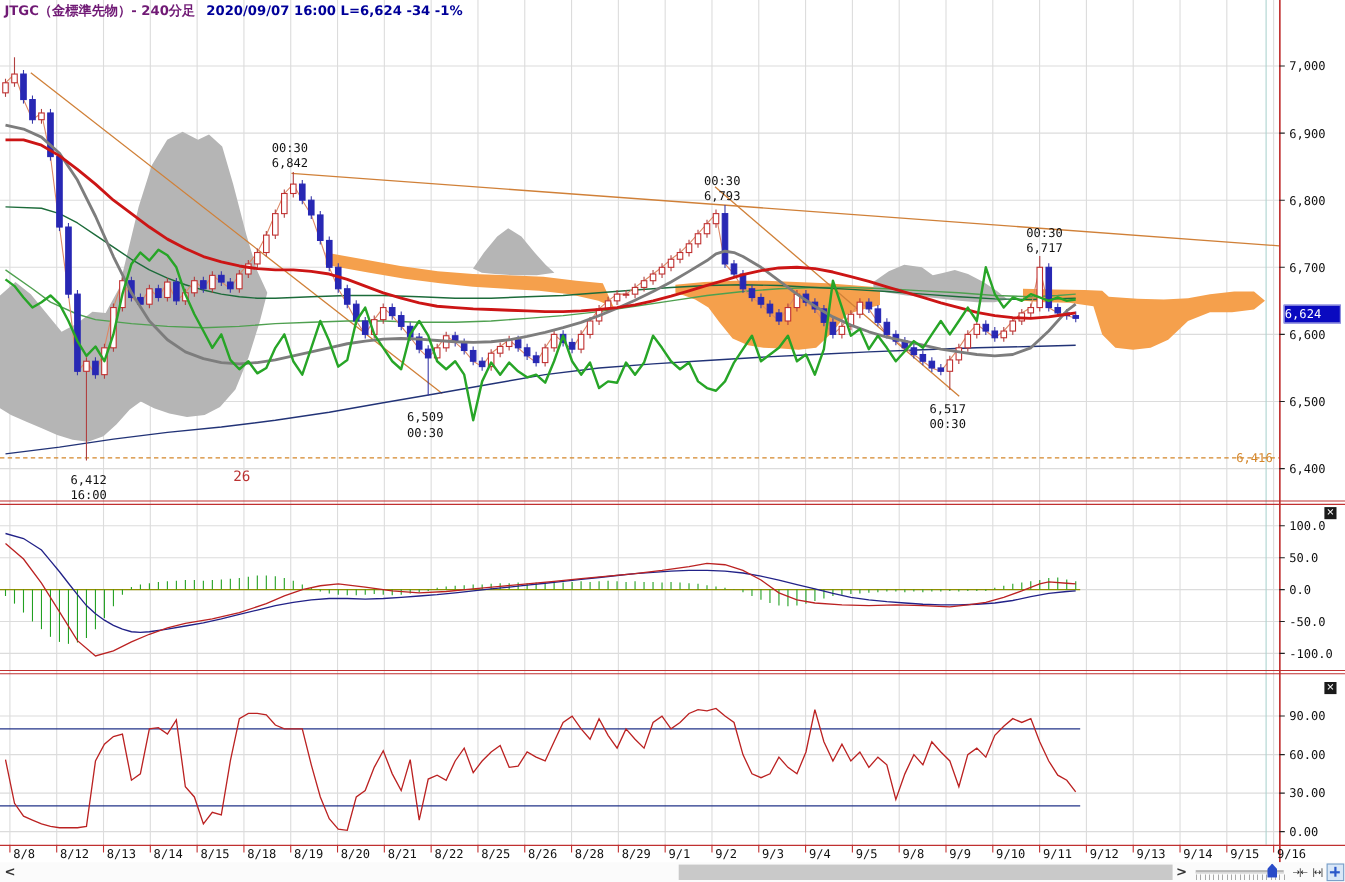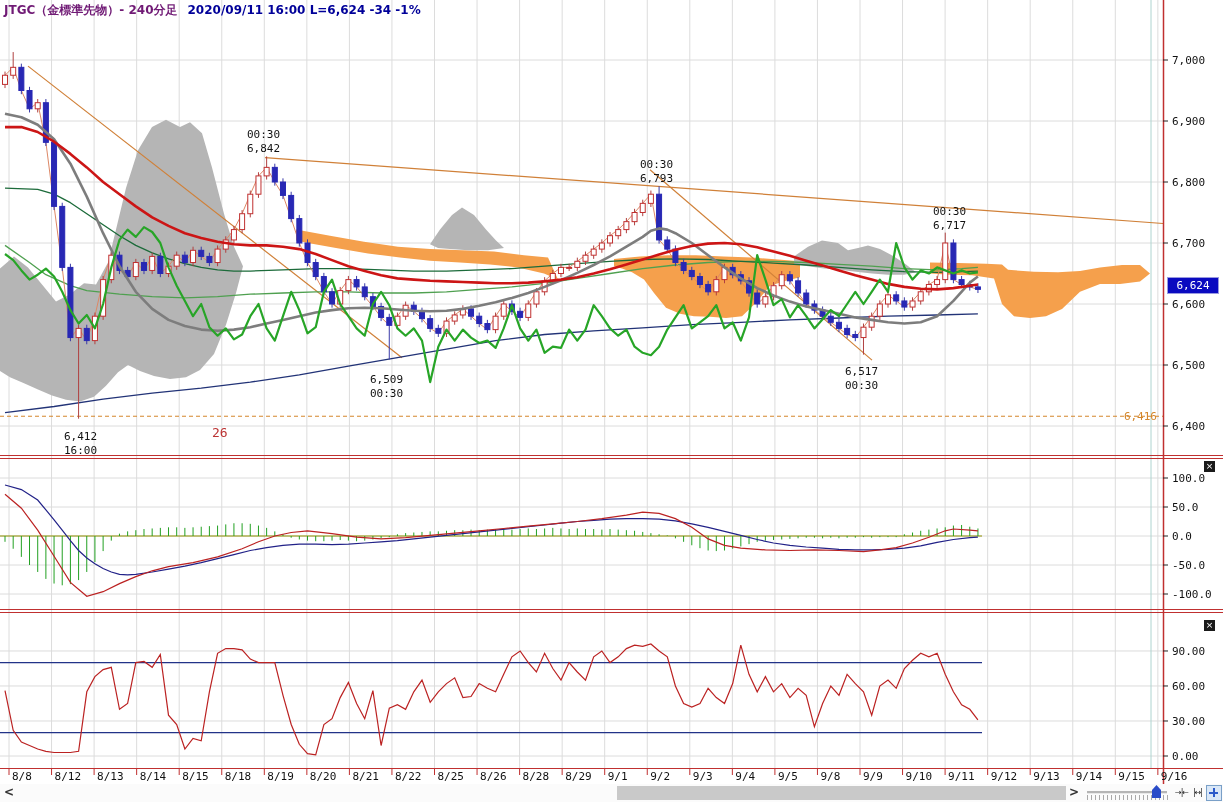--- a/index.html
+++ b/index.html
@@ -4,21 +4,21 @@
 <style>
   html,body{margin:0;padding:0;background:#fff;}
   .stage{position:relative;width:1223px;height:802px;background:#fff;overflow:hidden;
          font-family:"DejaVu Sans Mono",monospace;}
   svg{position:absolute;left:0;top:0;}
   #titlebar{position:absolute;left:4px;top:2px;font-family:"DejaVu Sans",sans-serif;
             font-size:12px;font-weight:bold;white-space:nowrap;}
   #titlebar .sym{color:#701a75;}
   #titlebar .quote{color:#000099;margin-left:10px;}
   #pricebox{position:absolute;left:1167px;top:277px;width:50px;height:15px;background:#0a0ac0;
-            color:#fff;font-size:11px;line-height:15px;text-align:center;border:1px solid #9a9ae0;}
+            color:#fff;font-size:11px;line-height:15px;border:1px solid #9a9ae0;}
   .closebtn{position:absolute;width:11px;height:11px;background:#1a1a1a;color:#fff;font-size:9px;
             line-height:10px;text-align:center;cursor:pointer;font-family:"DejaVu Sans",sans-serif;}
   #close1{left:1204px;top:461px;} #close2{left:1204px;top:620px;}
   #scrollstrip{position:absolute;left:0;top:784px;width:1223px;height:18px;background:#fbfbfb;}
   #hthumb{position:absolute;left:617px;top:2px;width:449px;height:14px;background:#c9c9c9;}
   .arrow{position:absolute;top:1px;font-size:12px;font-weight:bold;color:#333;cursor:pointer;
          font-family:"DejaVu Sans",sans-serif;}
   #arrL{left:4px;} #arrR{left:1069px;}
   #slider{position:absolute;left:1087px;top:7px;width:80px;height:2px;background:#b5b5b5;border-bottom:1px solid #e8e8e8;}
   #sliderticks{position:absolute;left:1087px;top:11px;width:82px;height:5px;
@@ -596,21 +596,21 @@
         <line x1="1072.75" y1="768" x2="1072.75" y2="775" stroke="#c03030"></line>
         <text x="1075.75" y="780" fill="#111" font-size="11" font-family="DejaVu Sans Mono,monospace">9/14</text>
         <line x1="1115.3" y1="768" x2="1115.3" y2="775" stroke="#c03030"></line>
         <text x="1118.3" y="780" fill="#111" font-size="11" font-family="DejaVu Sans Mono,monospace">9/15</text>
         <line x1="1157.85" y1="768" x2="1157.85" y2="775" stroke="#c03030"></line>
         <text x="1160.85" y="780" fill="#111" font-size="11" font-family="DejaVu Sans Mono,monospace">9/16</text>
       </g>
     </svg>
 
   <div id="titlebar">
-    <span class="sym">JTGC（金標準先物）- 240分足</span><span class="quote">2020/09/11 16:00  L=6,624 -34  -1%</span>
+    <span class="sym">JTGC（金標準先物）- 240分足</span><span class="quote">2020/09/07 16:00  L=6,624 -34  -1%</span>
   </div>
 
   <div id="pricebox">6,624</div>
 
   <div id="close1" class="closebtn">×</div>
   <div id="close2" class="closebtn">×</div>
 
   <div id="scrollstrip">
     <span id="arrL" class="arrow">&lt;</span>
     <div id="hthumb"></div>

